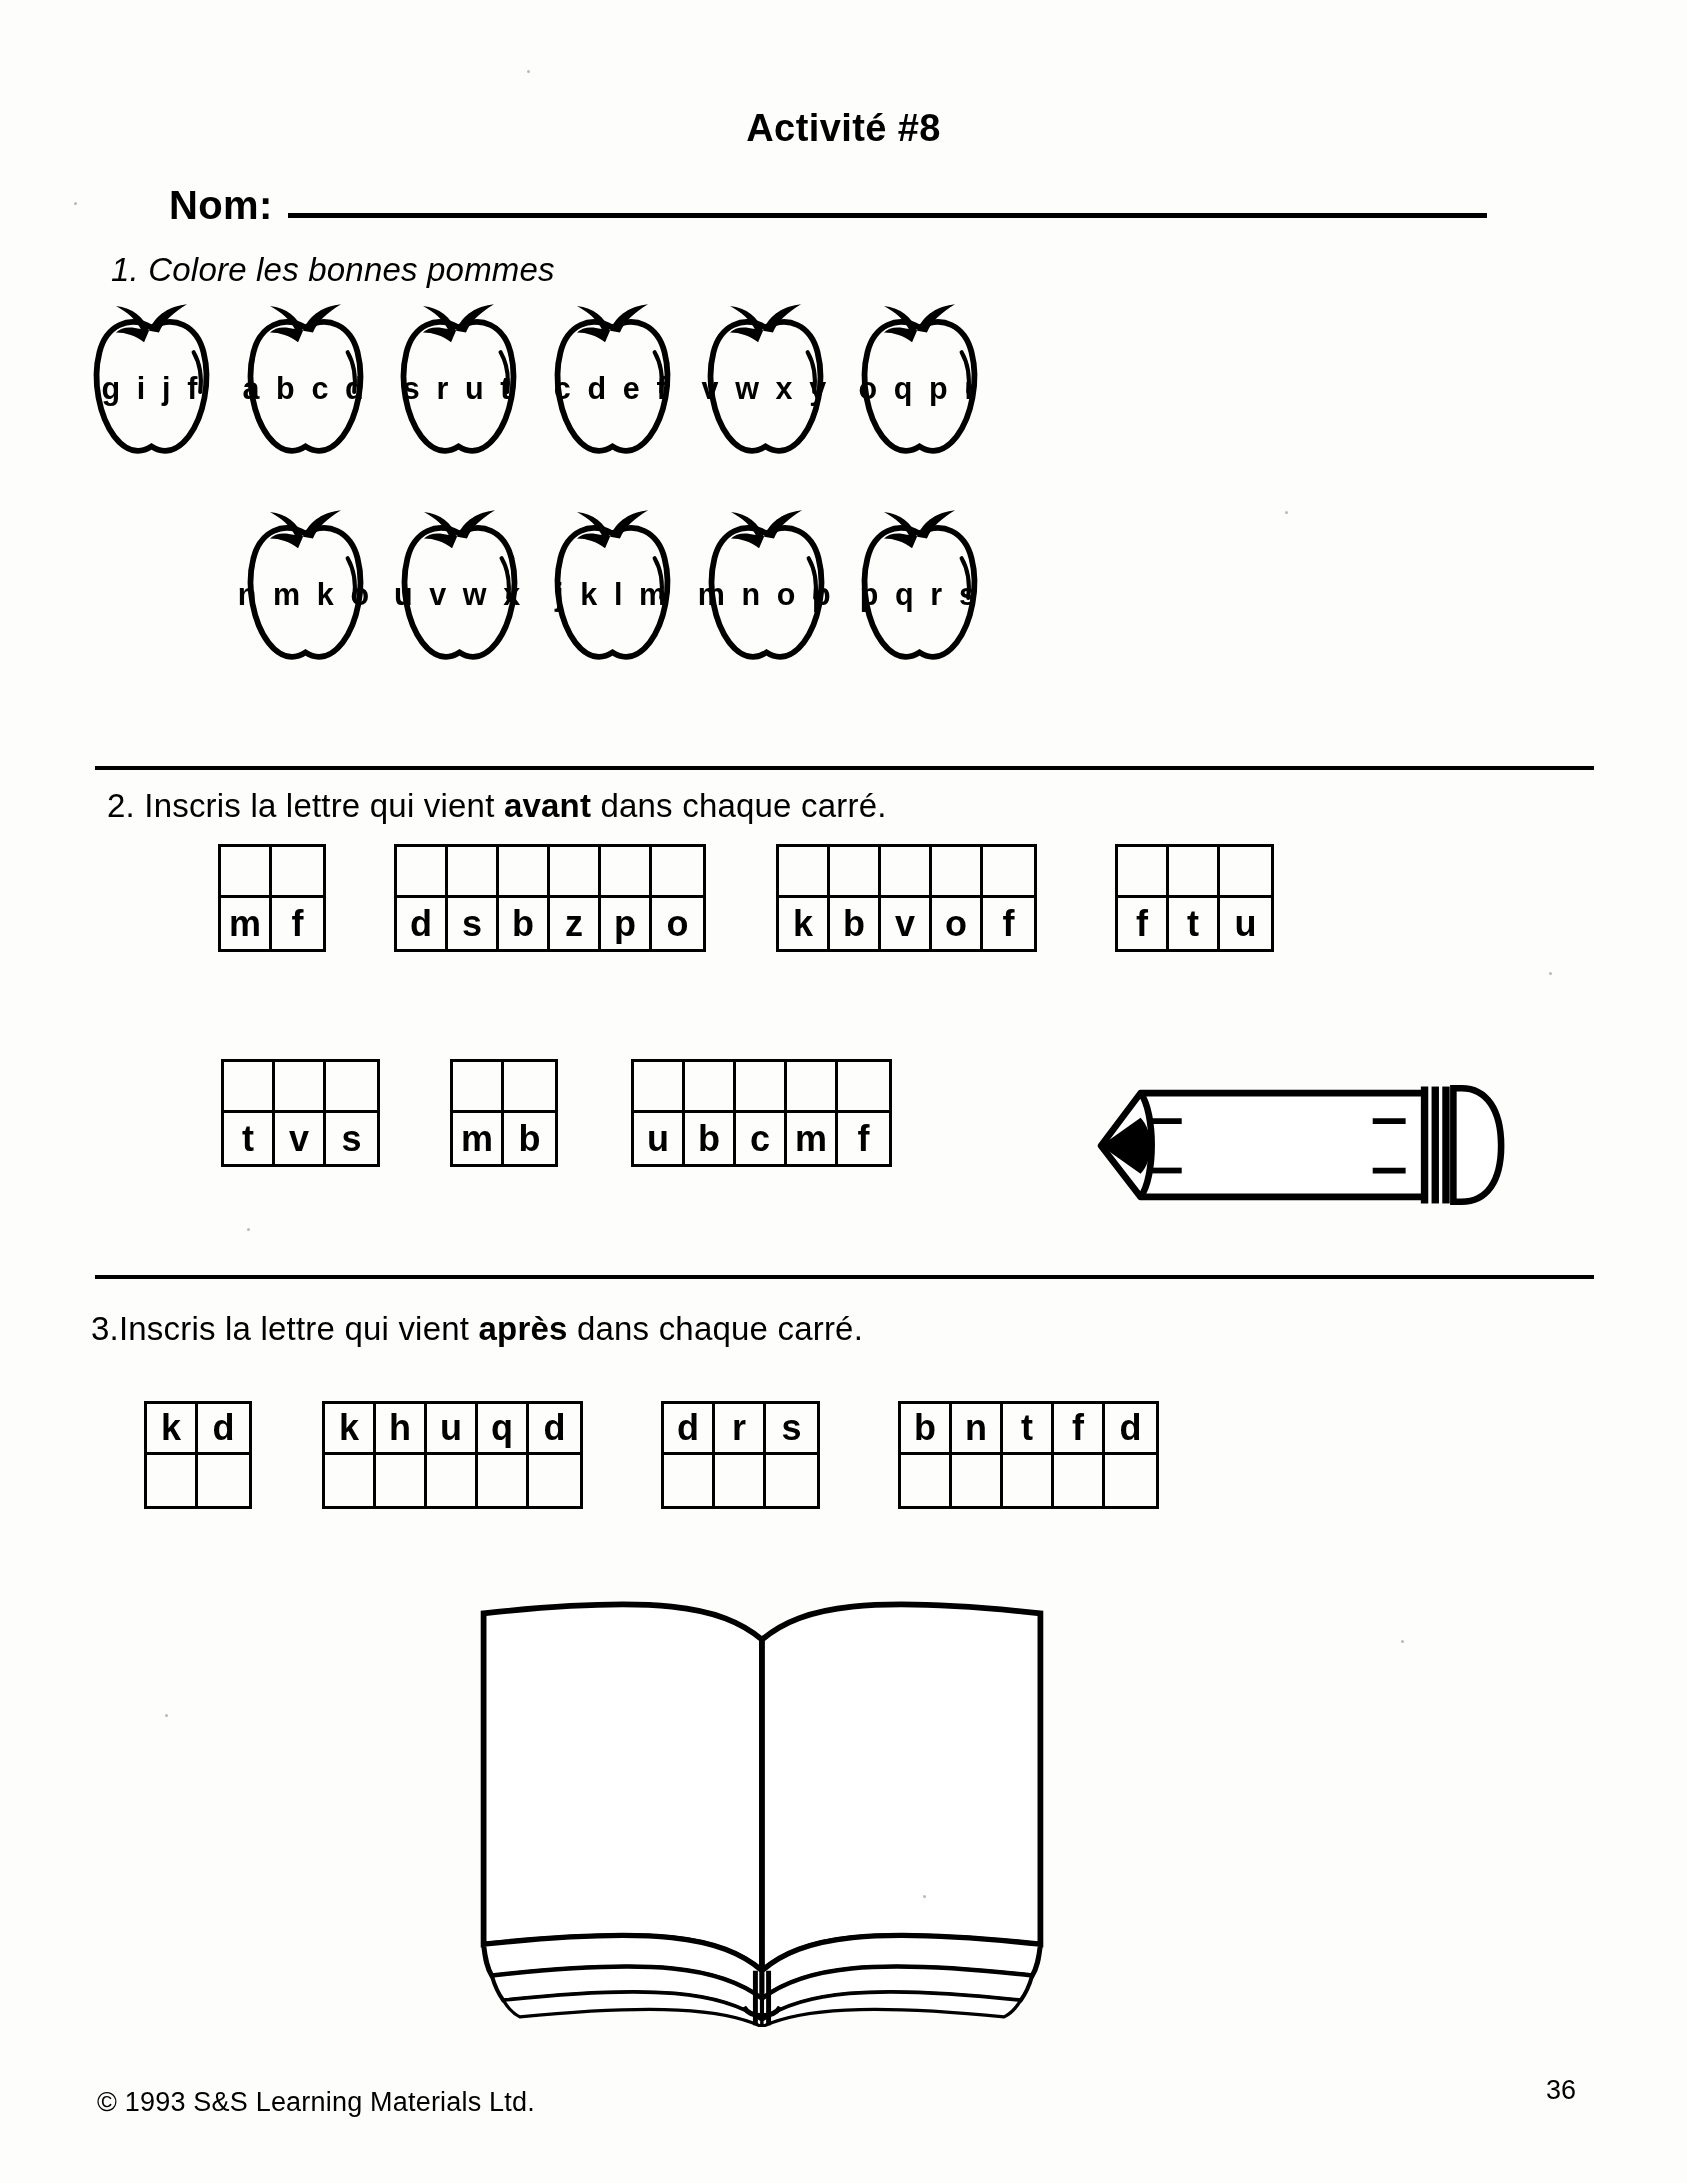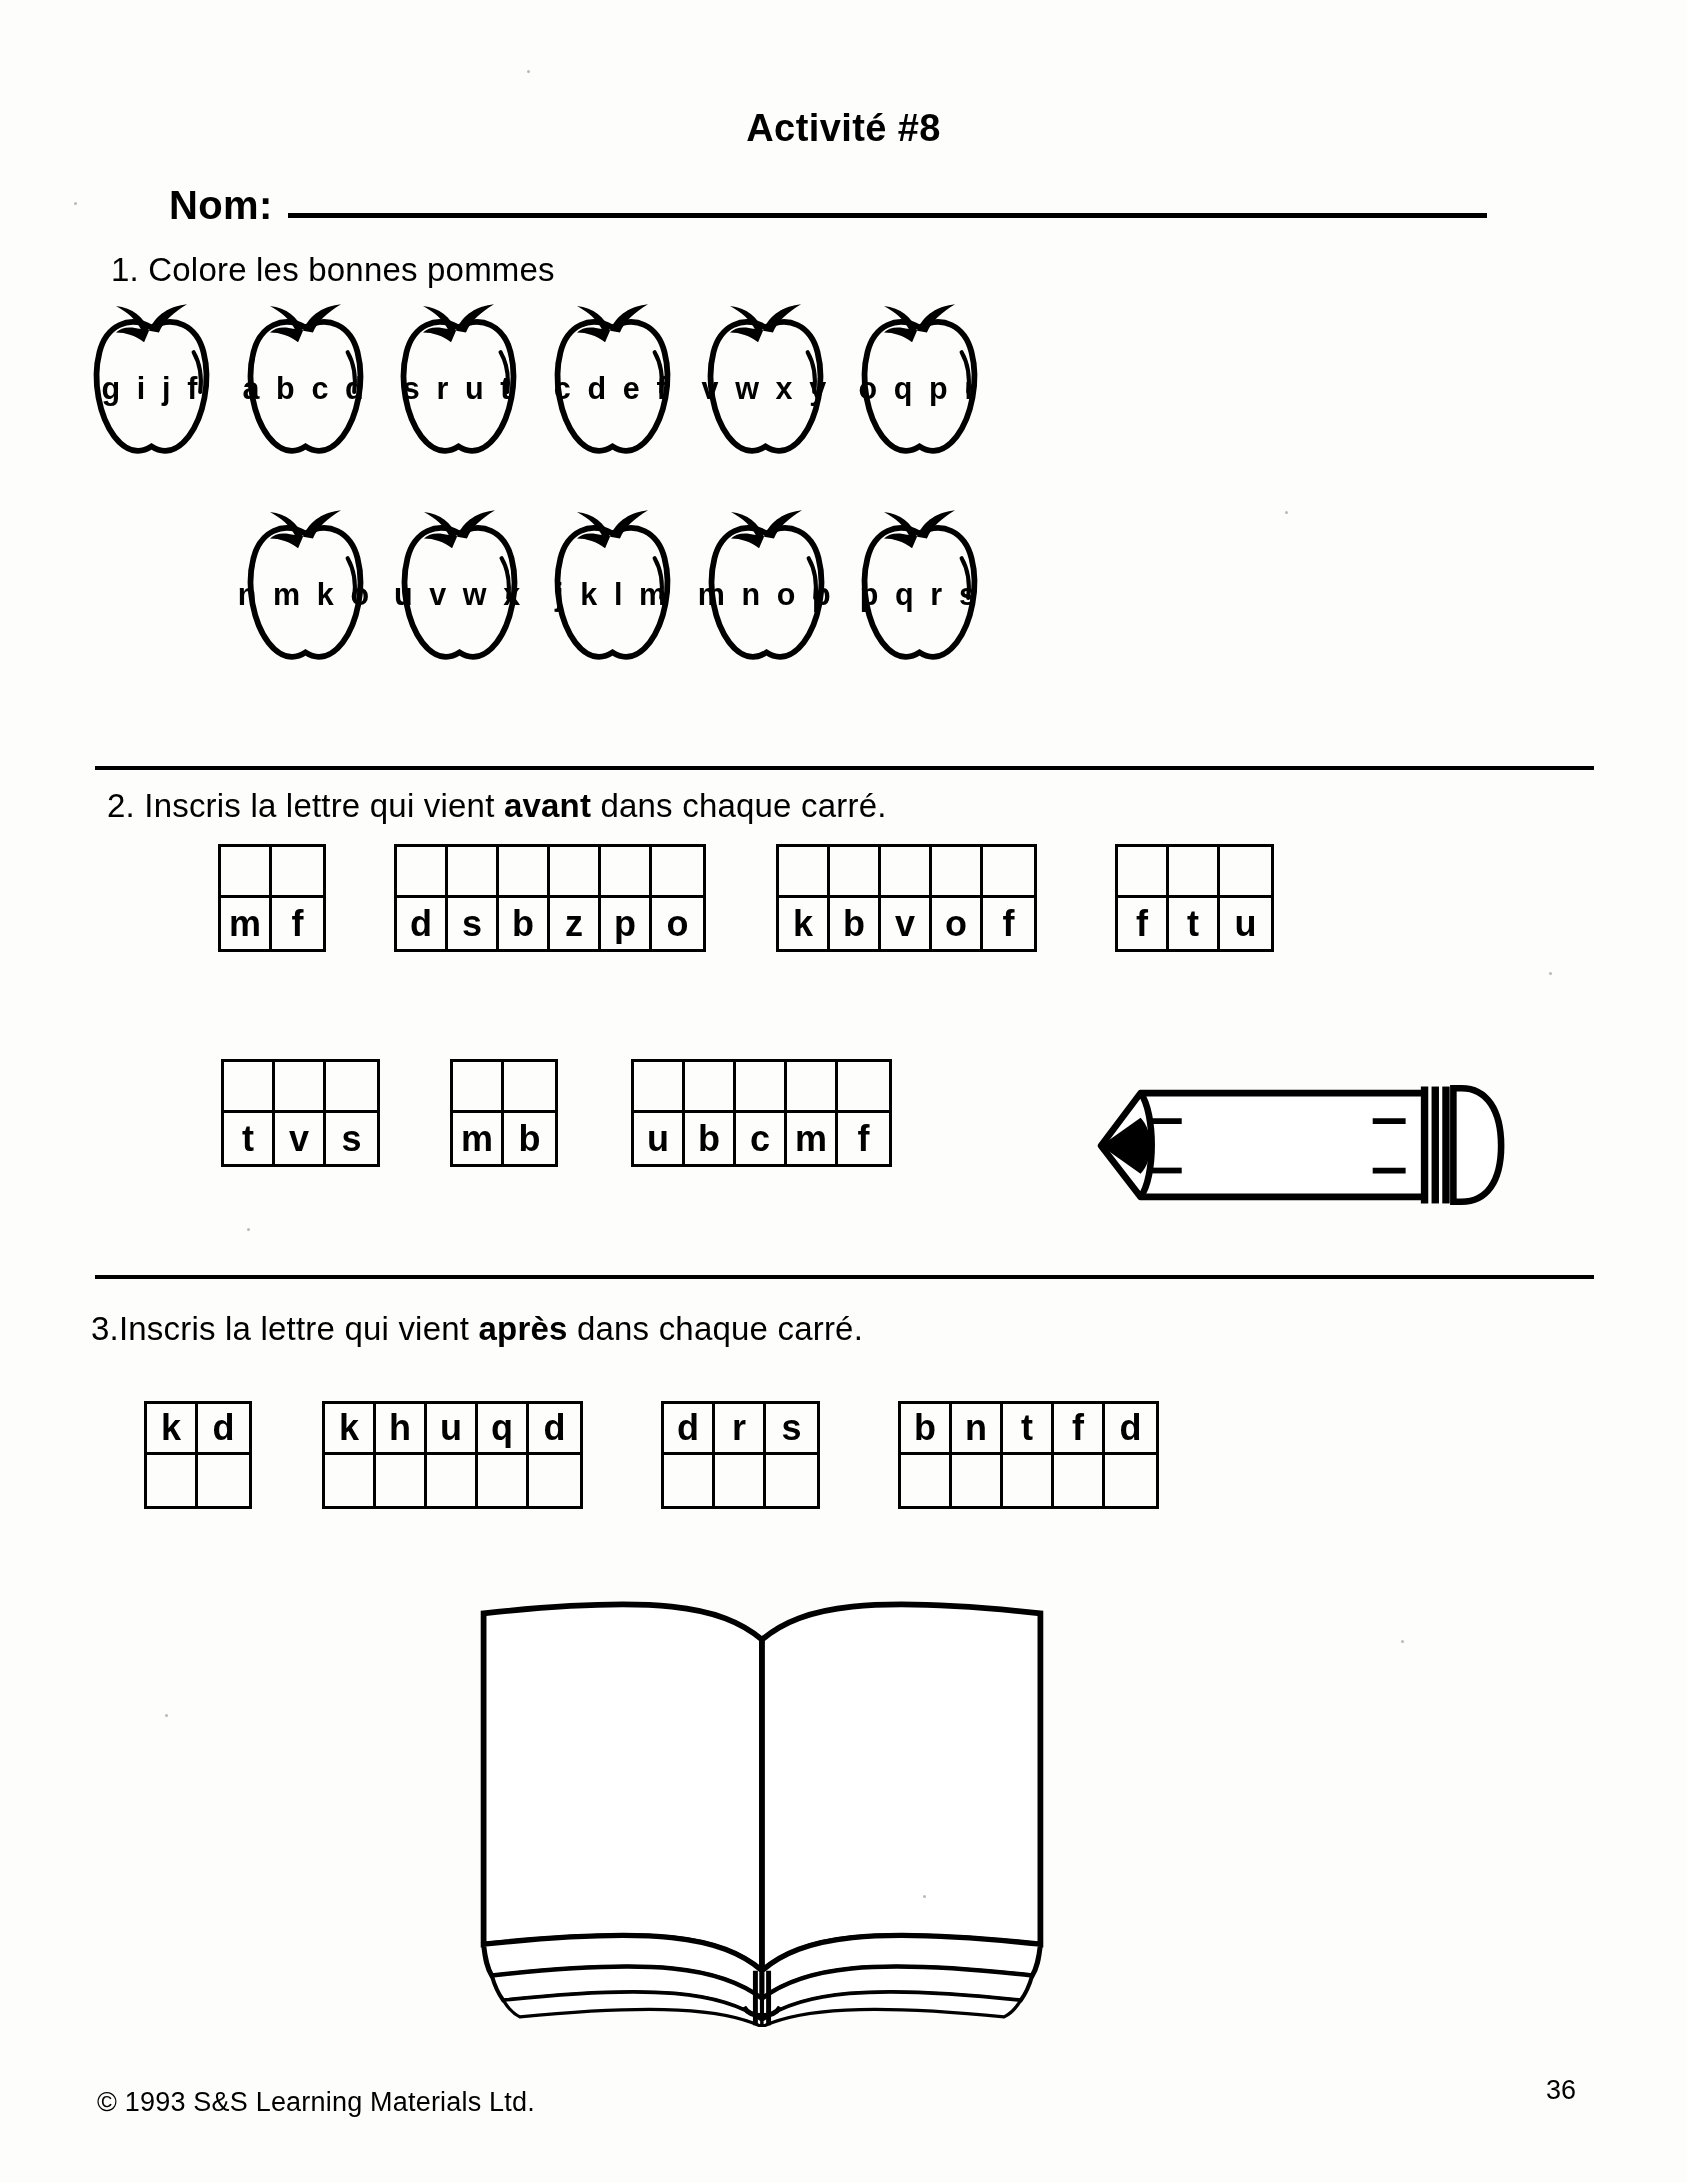--- a/index.html
+++ b/index.html
@@ -56,21 +56,21 @@
   }
 
   
   .instruction {
     position: absolute;
     font-size: 33px;
     letter-spacing: 0.2px;
     white-space: nowrap;
   }
   .instruction b { font-weight: bold; }
-  .ins1 { top: 251px; left: 111px; }
+  .ins1 { top: 251px; left: 111px; font-style: italic; }
   .ins2 { top: 787px; left: 107px; }
   .ins3 { top: 1310px; left: 91px; }
 
   .hrule {
     position: absolute;
     left: 95px;
     width: 1499px;
     height: 4.1px;
     background: #000;
   }

